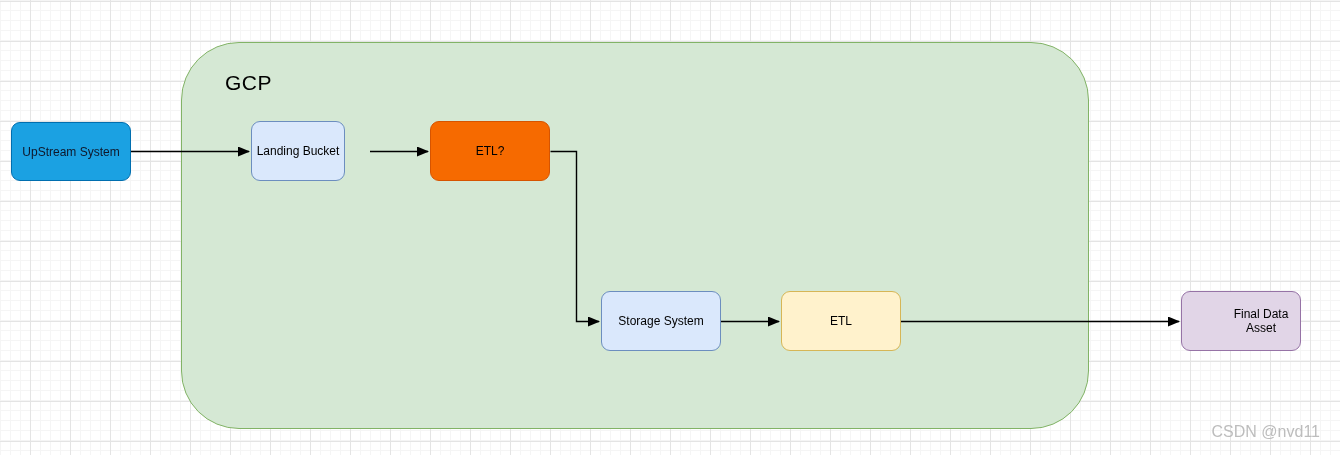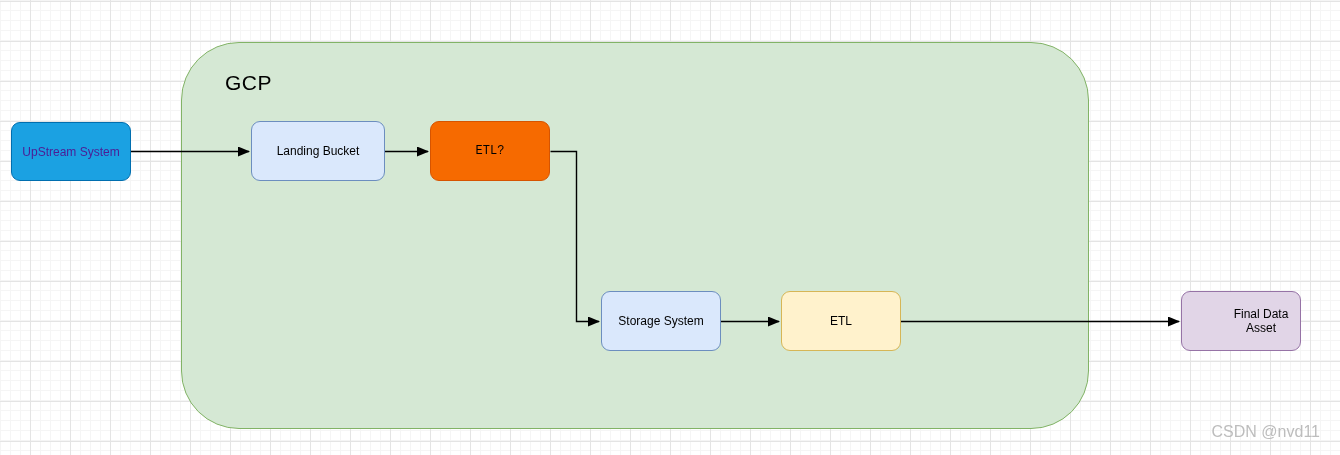--- a/index.html
+++ b/index.html
@@ -53,21 +53,21 @@
     border-radius: 9px;
     box-sizing: border-box;
     display: flex;
     align-items: center;
     justify-content: center;
     text-align: center;
     font-size: 12px;
     z-index: 3;
   }
   #node-upstream        { left: 11px;   top: 122px; width: 120px; height: 59px; }
-  #node-landing-bucket  { left: 251px;  top: 121px; width: 134px; height: 60px; }
+  #node-landing-bucket  { left: 251px;  top: 121px; width: 94px; height: 60px; }
   #node-etl-question    { left: 430px;  top: 121px; width: 120px; height: 60px; }
   #node-storage-bucket  { left: 601px;  top: 291px; width: 120px; height: 60px; }
   #node-etl             { left: 781px;  top: 291px; width: 120px; height: 60px; }
   #node-final-data-asset{ left: 1181px; top: 291px; width: 120px; height: 60px; padding-left: 40px; }
   .watermark {
     position: absolute;
     right: 20px;
     bottom: 14px;
     font-size: 16px;
     color: #bdbdbd;
@@ -89,29 +89,29 @@
         <path d="M0,0 L12,5 L0,10 Z" fill="#000000"></path>
       </marker>
     </defs>
     <path d="M131,151.5 L249,151.5" stroke="#000000" stroke-width="1.4" fill="none" marker-end="url(#arrow)"></path>
     <path d="M370,151.5 L428,151.5" stroke="#000000" stroke-width="1.4" fill="none" marker-end="url(#arrow)"></path>
     <path d="M550.5,151.5 L576.5,151.5 L576.5,321.5 L599,321.5" stroke="#000000" stroke-width="1.4" fill="none" marker-end="url(#arrow)"></path>
     <path d="M721,321.5 L779,321.5" stroke="#000000" stroke-width="1.4" fill="none" marker-end="url(#arrow)"></path>
     <path d="M901,321.5 L1179,321.5" stroke="#000000" stroke-width="1.4" fill="none" marker-end="url(#arrow)"></path>
   </svg>
 
-  <div class="node" id="node-upstream" style="background-color: rgb(27, 161, 226); border-color: rgb(0, 110, 175); color: #4c1d95; justify-content: center;">
+  <div class="node" id="node-upstream" style="background-color: rgb(27, 161, 226); border-color: rgb(0, 110, 175); color: #0f172a; justify-content: center;">
     <span>UpStream System</span>
   </div>
 
   <div class="node" id="node-landing-bucket" style="background-color: rgb(218, 232, 252); border-color: rgb(108, 142, 191); color: rgb(0, 0, 0);">
     <span>Landing Bucket</span>
   </div>
 
-  <div class="node" id="node-etl-question" style="background-color: rgb(246, 106, 0); border-color: rgb(214, 84, 0); color: rgb(0, 0, 0); font-family: Liberation Mono, monospace;">
+  <div class="node" id="node-etl-question" style="background-color: rgb(246, 106, 0); border-color: rgb(214, 84, 0); color: rgb(0, 0, 0);">
     <span>ETL?</span>
   </div>
 
   <div class="node" id="node-storage-bucket" style="background-color: rgb(218, 232, 252); border-color: rgb(108, 142, 191); color: rgb(0, 0, 0);">
     <span>Storage System</span>
   </div>
 
   <div class="node" id="node-etl" style="background-color: rgb(255, 242, 204); border-color: rgb(214, 182, 86); color: rgb(0, 0, 0);">
     <span>ETL</span>
   </div>

